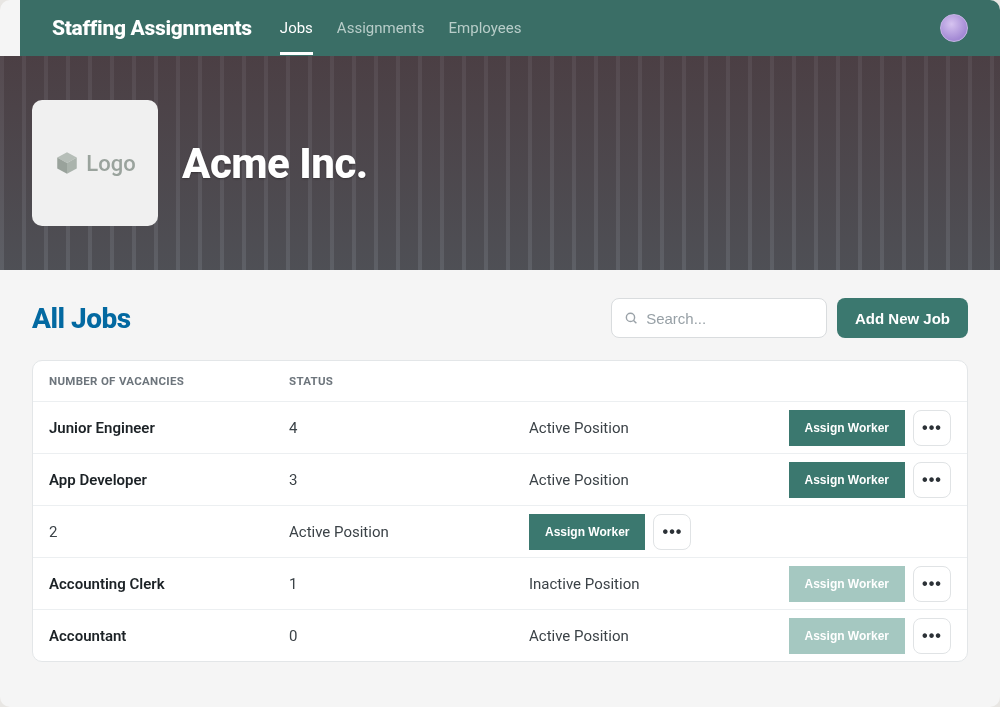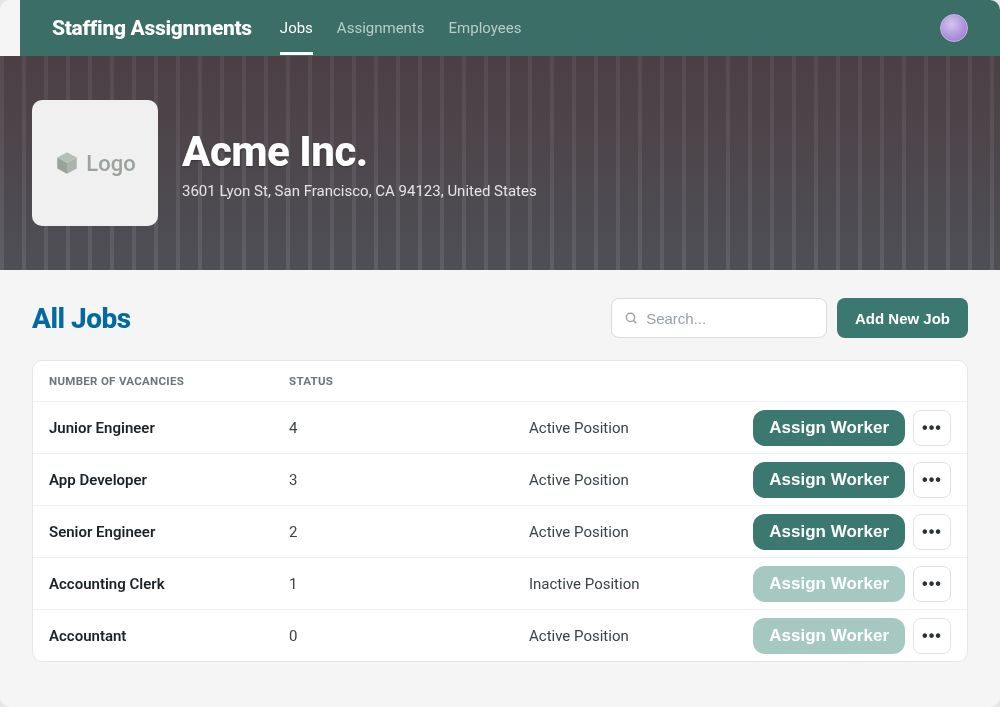--- a/index.html
+++ b/index.html
@@ -175,23 +175,23 @@
   border-top: 1px solid #eceff1;
   font-size: 15px;
   color: #3b4247;
 }
 .trow .title { color: #1c2226; font-weight: 600; }
 .row-actions { display: flex; gap: 8px; align-items: center; }
 .btn-assign {
   background: #3b786f;
   color: #fff;
   font-weight: 600;
-  font-size: 17px;
+  font-size: 12px;
   border: none;
-  border-radius: 12px;
+  border-radius: 0;
   height: 36px;
   padding: 0 16px;
   cursor: pointer;
   white-space: nowrap;
 }
 .btn-assign.disabled {
   background: #a5c8c1;
   cursor: default;
 }
 .btn-more {
@@ -251,21 +251,20 @@
     <div class="logo-box">
       <svg class="logo-cube" viewBox="0 0 24 24">
         <path d="M12 2 L21 7 L12 12 L3 7 Z" fill="#b6beb8"></path>
         <path d="M3 7 L12 12 L12 22 L3 17 Z" fill="#99a29b"></path>
         <path d="M21 7 L12 12 L12 22 L21 17 Z" fill="#aab3ac"></path>
       </svg>
       <span class="logo-text">Logo</span>
     </div>
     <div class="company">
       <div class="company-name">Acme Inc.</div>
-      <div class="company-addr">3601 Lyon St, San Francisco, CA 94123, United States</div>
     </div>
   </div>
 
   <div class="content">
     <div class="section-head">
       <div class="section-title">All Jobs</div>
       <div class="spacer"></div>
       <div class="search-box">
         <svg width="16" height="16" viewBox="0 0 24 24" fill="none" stroke="#9aa2a8" stroke-width="2.4">
           <circle cx="11" cy="11" r="7"></circle>
@@ -301,21 +300,20 @@
         <div>Active Position</div>
         <div class="row-actions">
           <button class="btn-assign">Assign Worker</button>
           <button class="btn-more">
               <span>•••</span>
             </button>
         </div>
       </div>
 
       <div class="trow">
-        <div class="title">Senior Engineer</div>
         <div>2</div>
         <div>Active Position</div>
         <div class="row-actions">
           <button class="btn-assign">Assign Worker</button>
           <button class="btn-more">
               <span>•••</span>
             </button>
         </div>
       </div>
 

